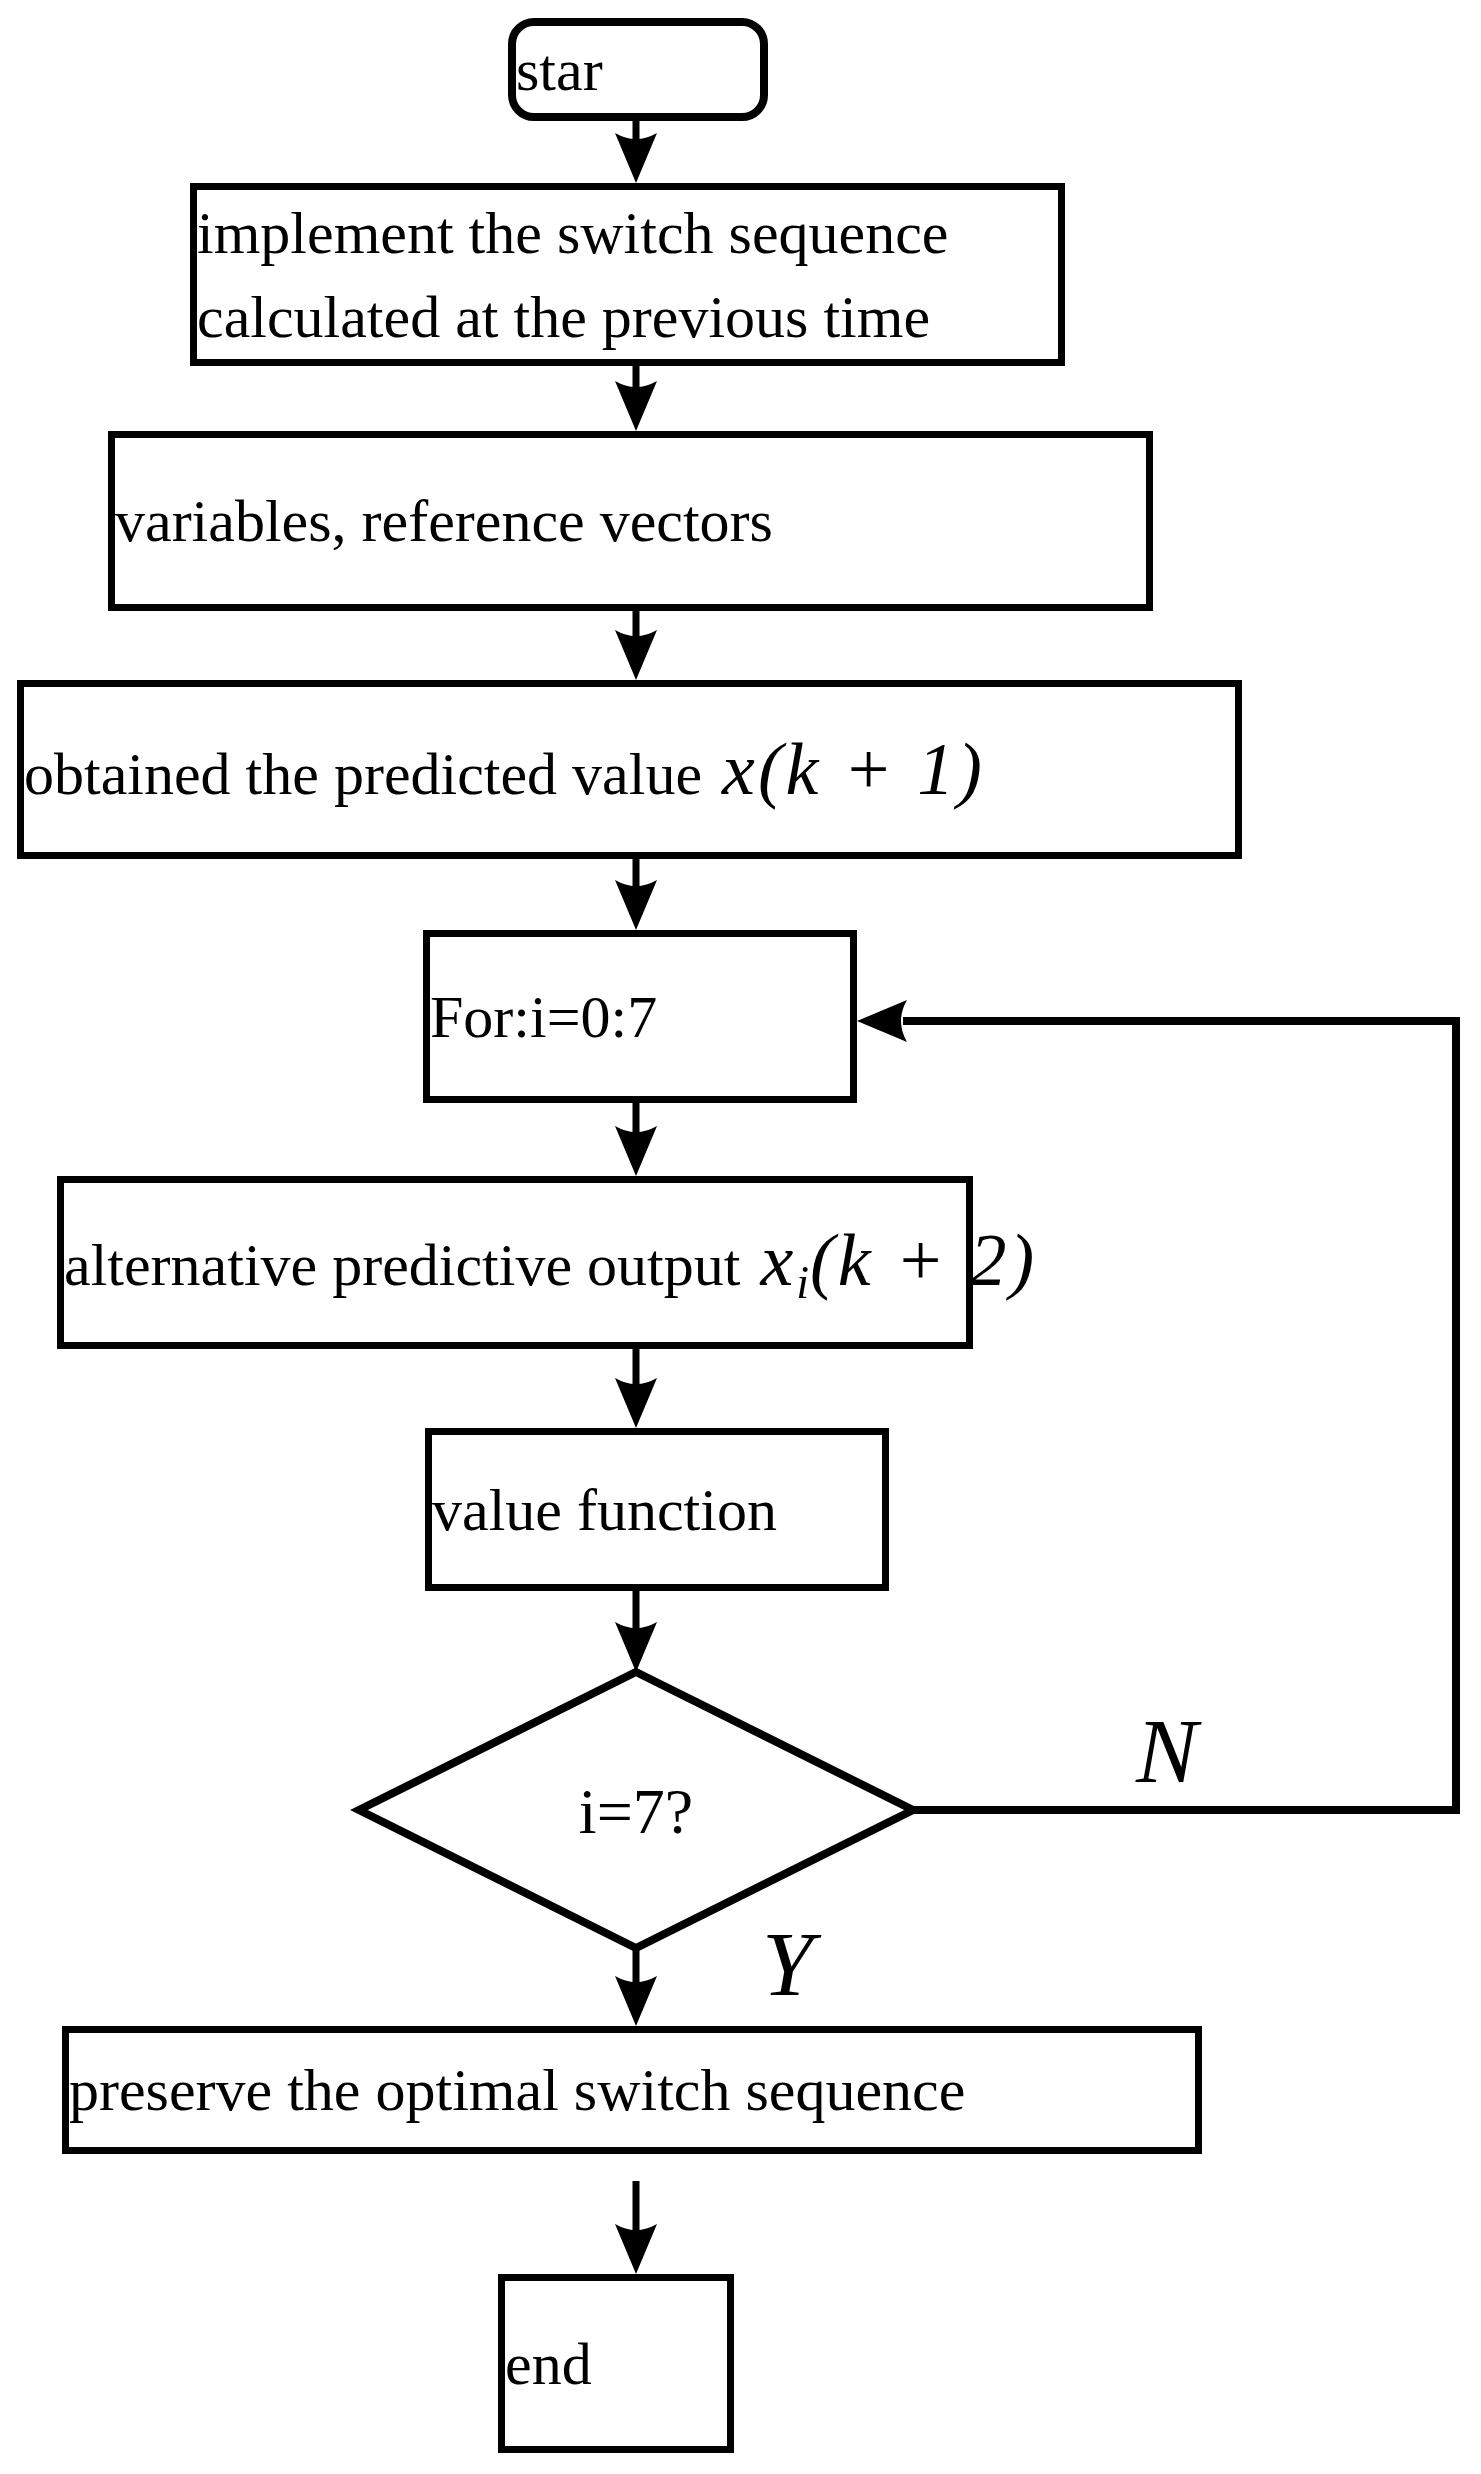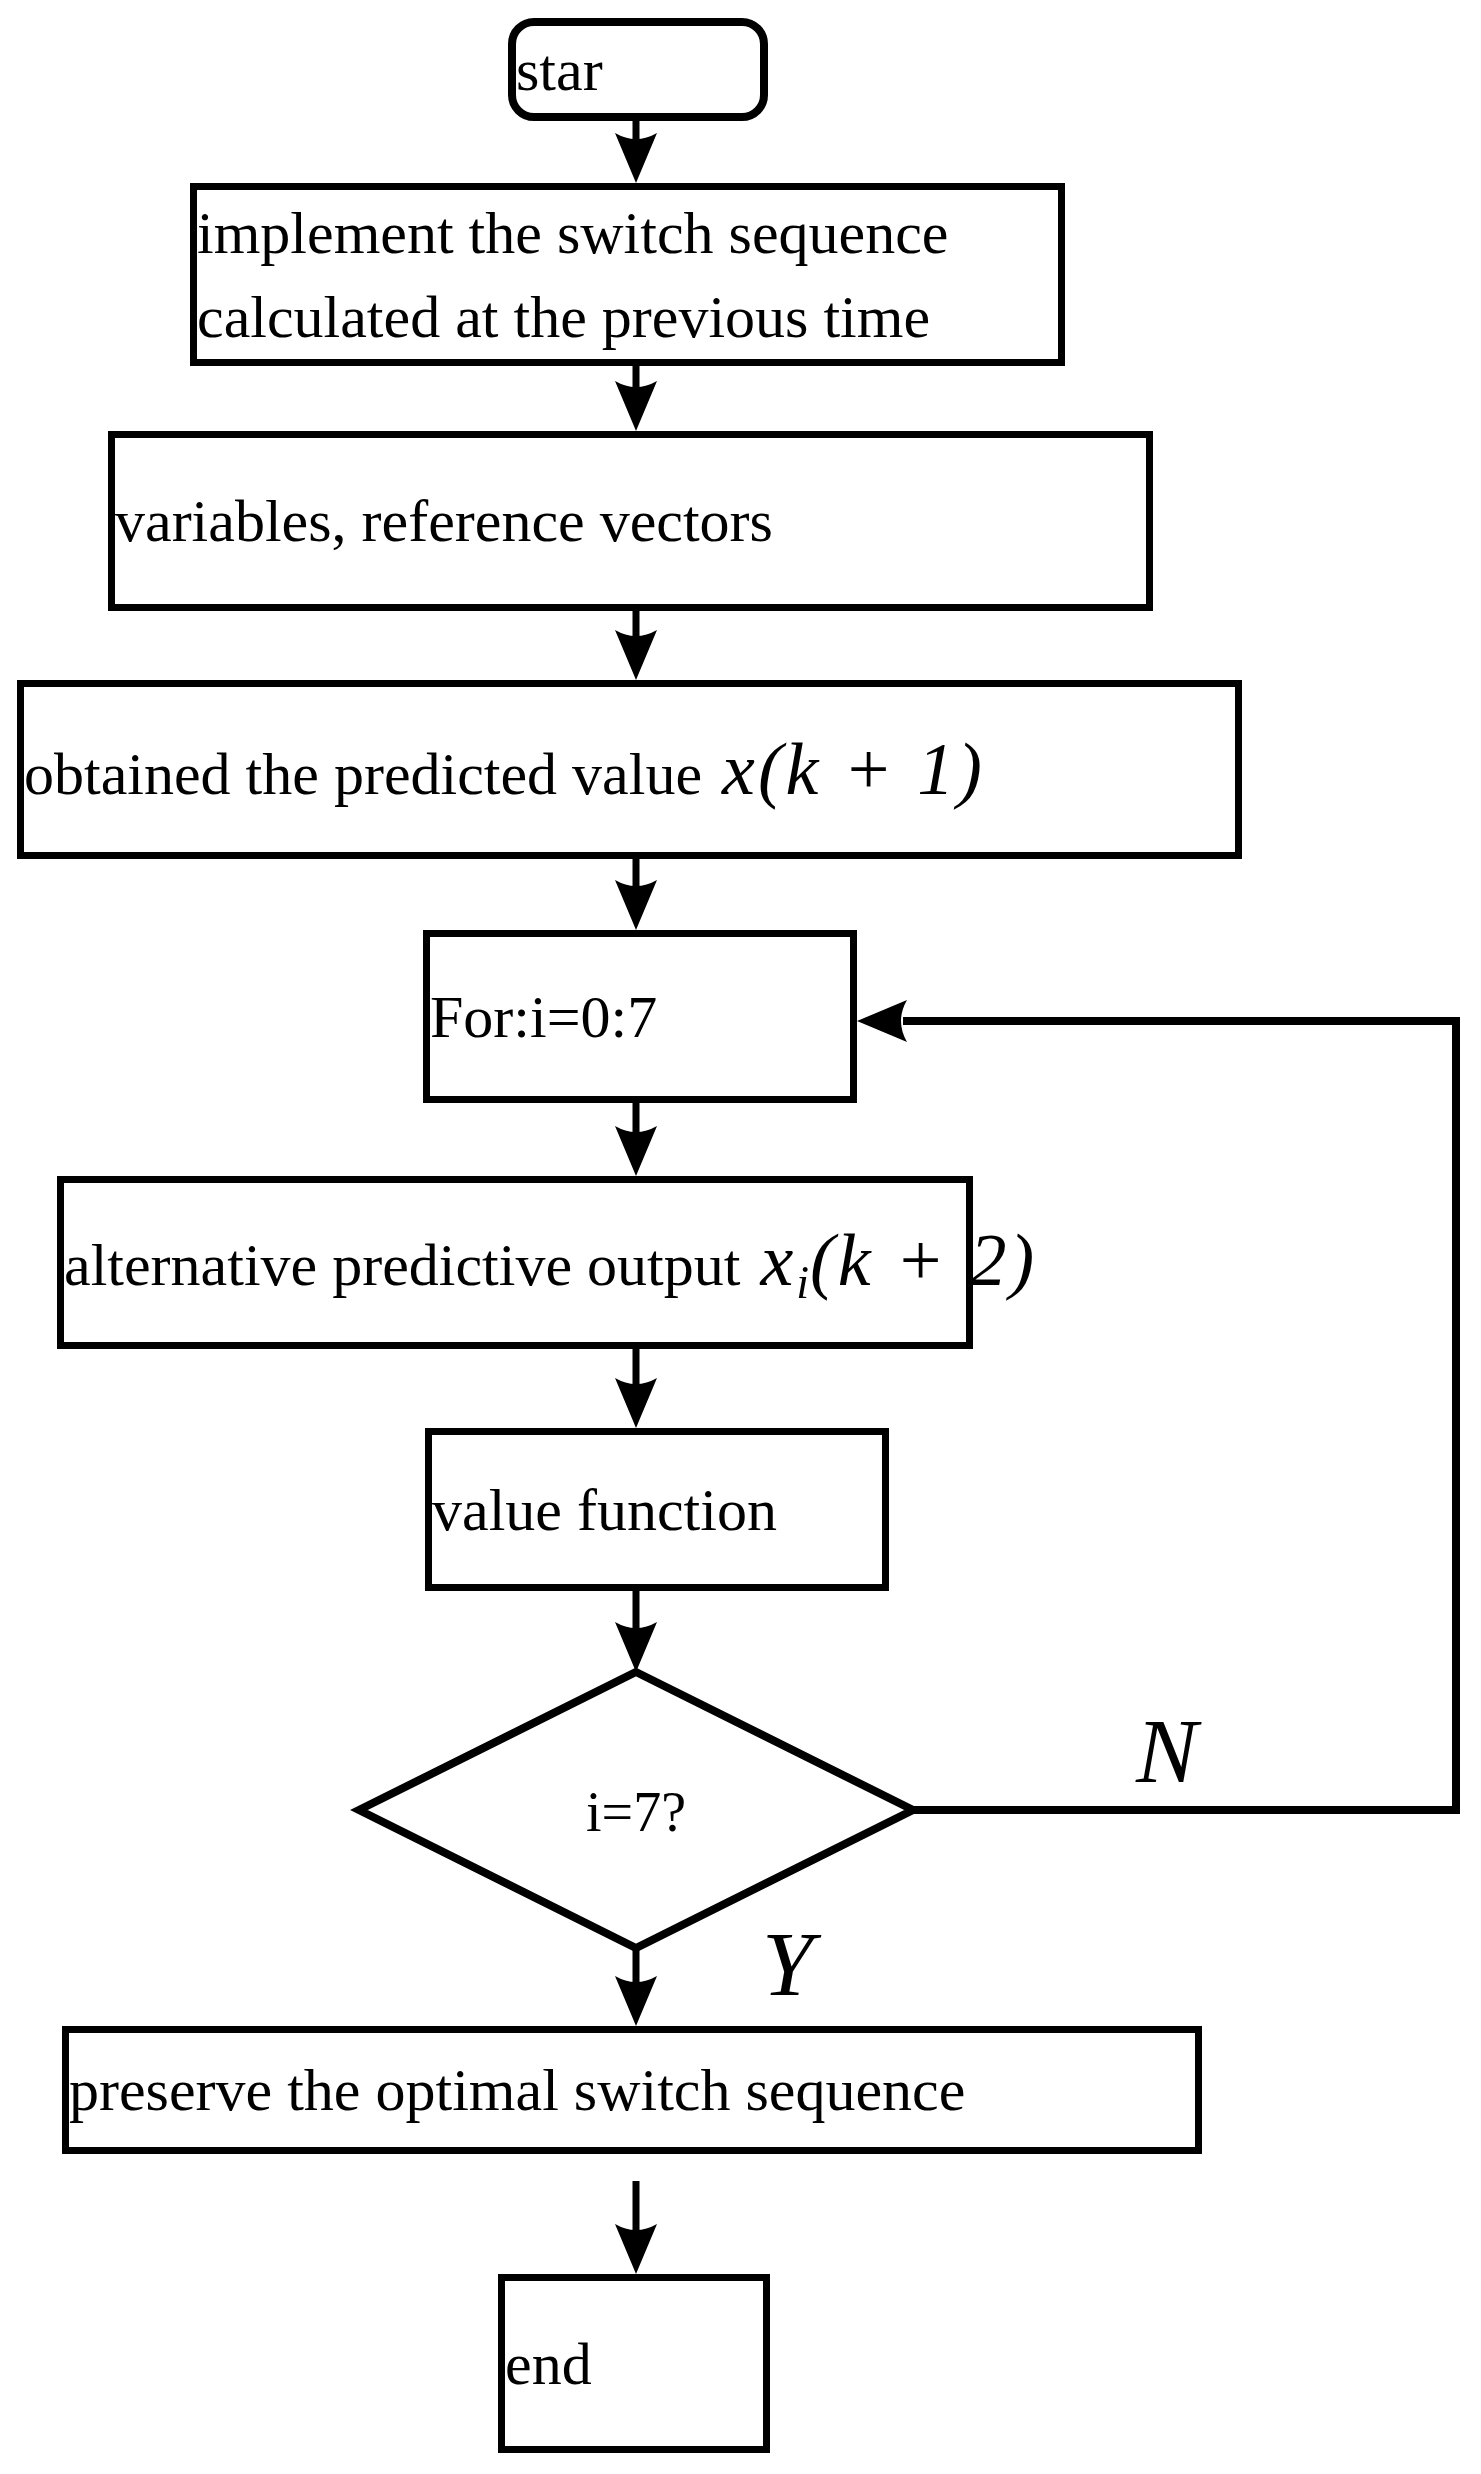--- a/index.html
+++ b/index.html
@@ -65,21 +65,21 @@
   }
   .decision-label {
     position: absolute;
     left: 461px;
     top: 1772px;
     width: 350px;
     height: 80px;
     display: flex;
     align-items: center;
     justify-content: center;
-    font-size: 56px;
+    font-size: 64px;
     color: #000000;
   }
 </style>
 </head>
 <body>
 
 <div id="canvas">
 
   <svg id="connectors" viewBox="0 0 1481 2474" xmlns="http://www.w3.org/2000/svg">
 
@@ -150,17 +150,17 @@
     <span>i=7?</span>
   </div>
 
   <div class="branch-label" style="left:1136px; top:1705px;">N</div>
   <div class="branch-label" style="left:762px; top:1918px;">Y</div>
 
   <div class="node" style="left:62px; top:2026px; width:1140px; height:128px;">
     <span>preserve the optimal switch sequence</span>
   </div>
 
-  <div class="node" style="left:498px; top:2274px; width:272px; height:179px;">
+  <div class="node" style="left:498px; top:2274px; width:236px; height:179px;">
     <span>end</span>
   </div>
 
 </div>
 
 </body></html>

